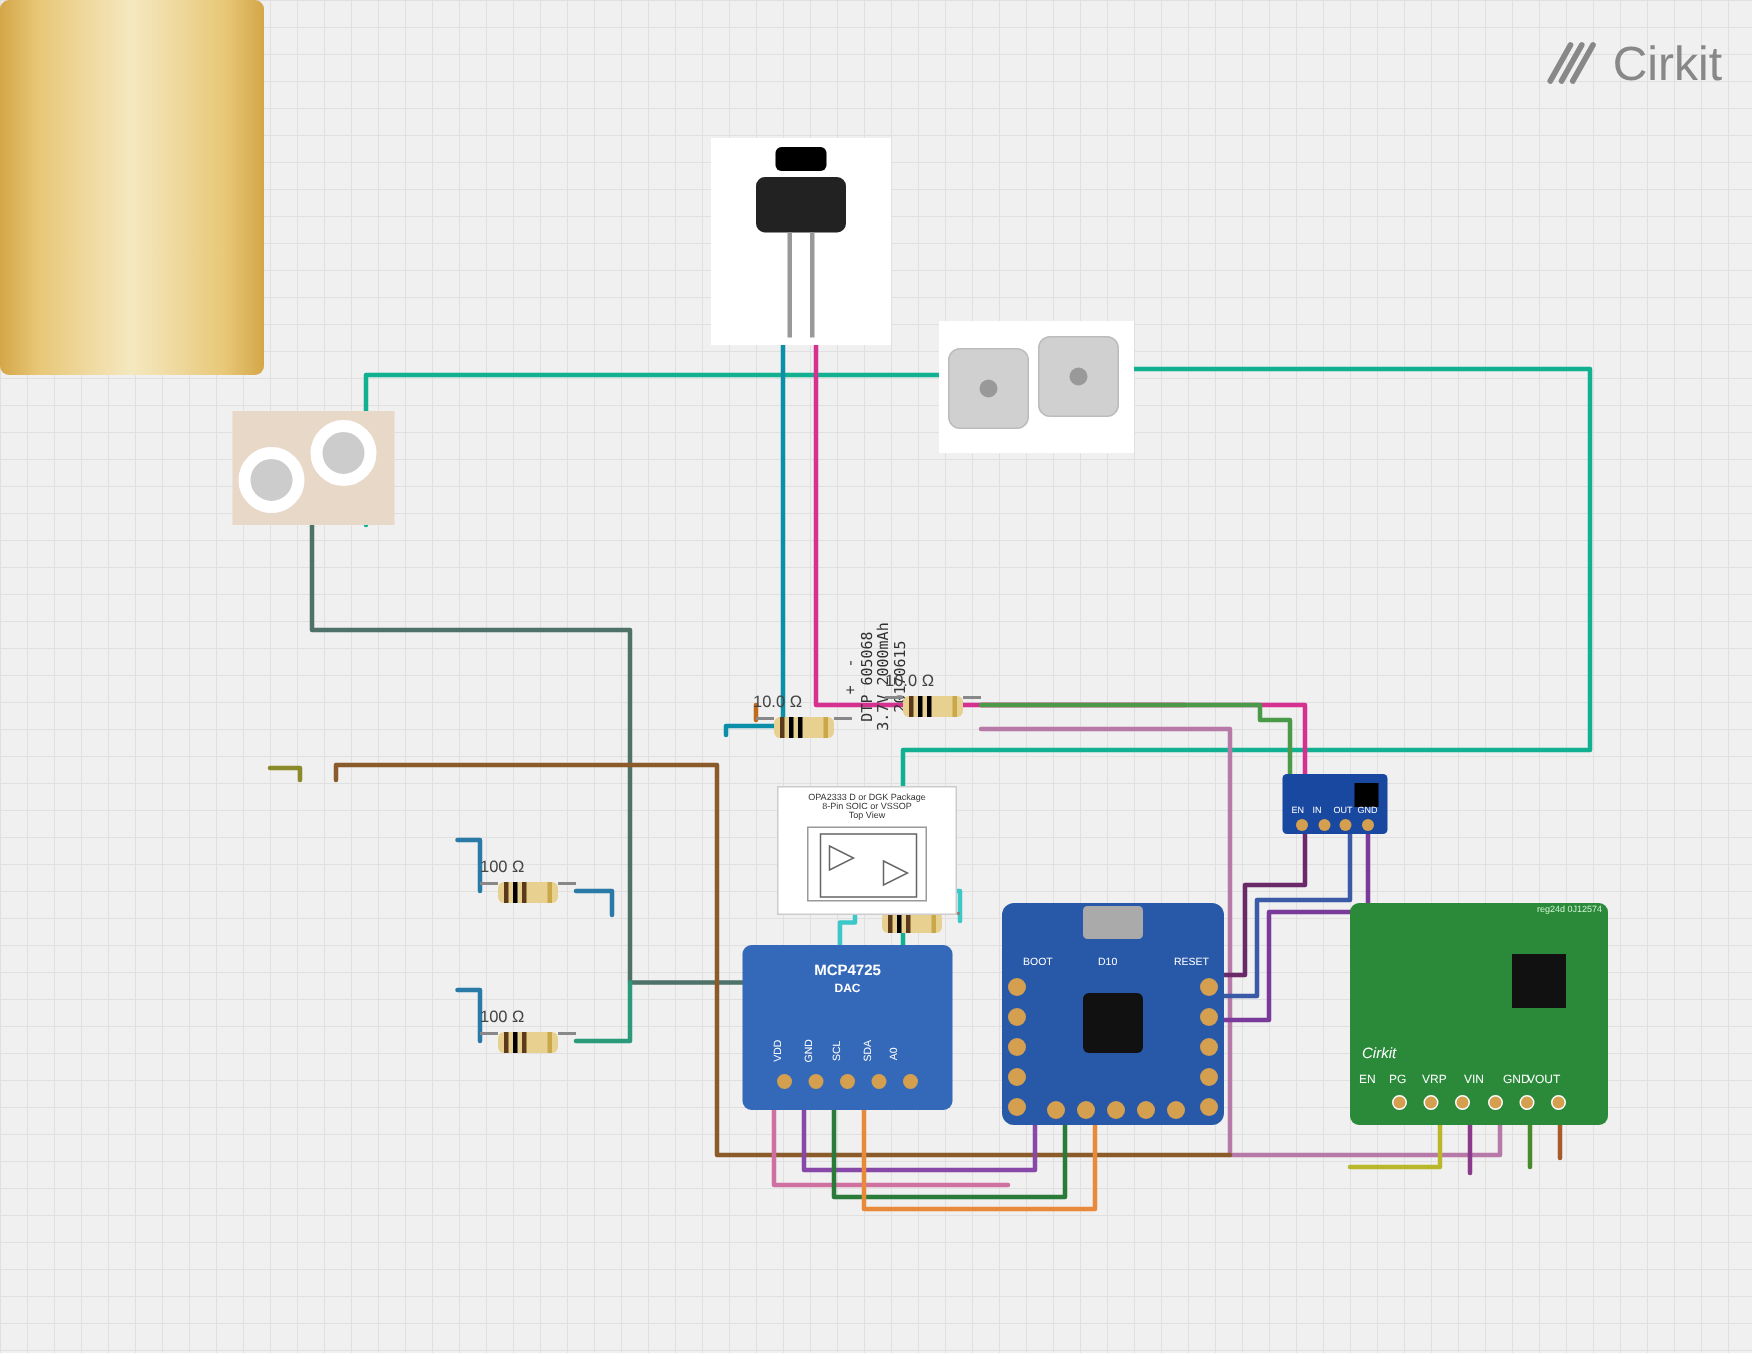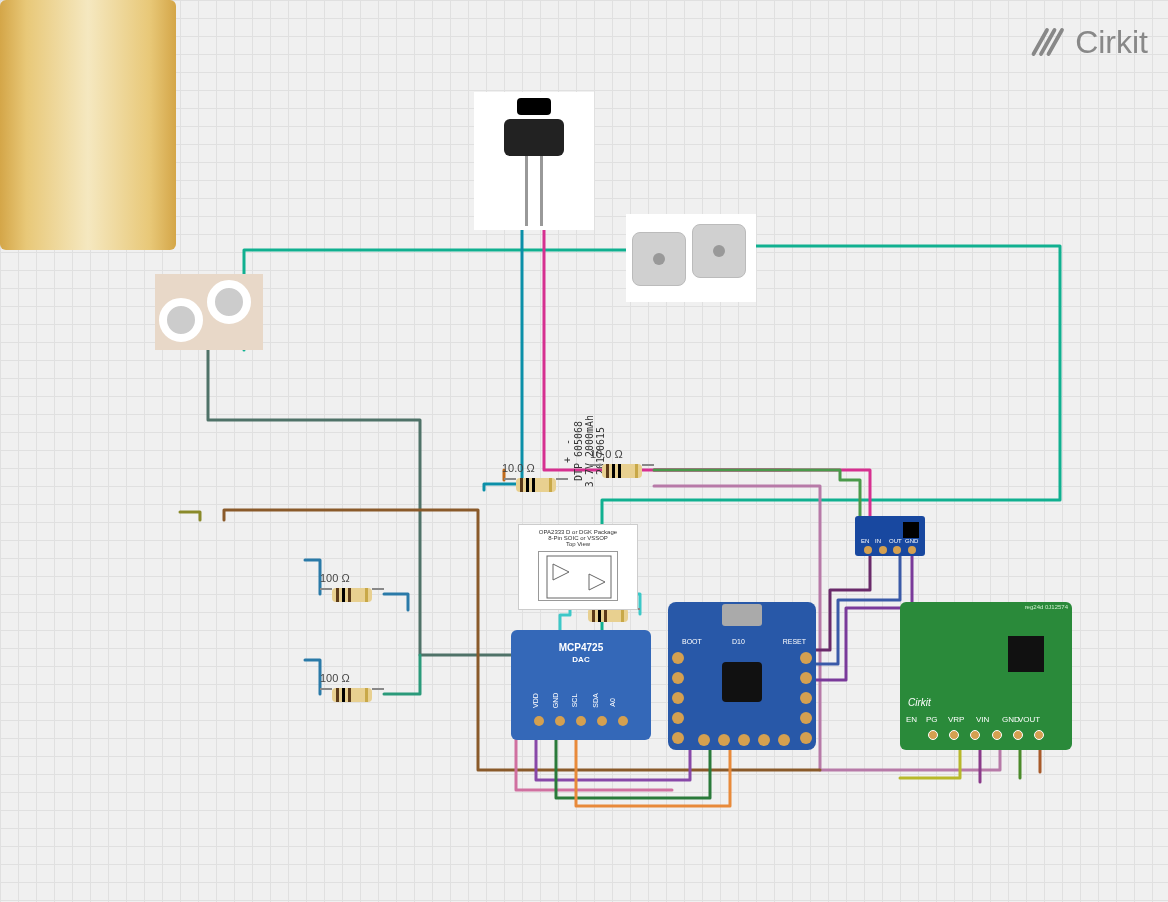--- a/index.html
+++ b/index.html
@@ -51,21 +51,21 @@
   .resistor { position:absolute; width:64px; height:14px; display:flex; align-items:flex-start;}
   .res-body { width:40px; height:14px; background:#e8d090; border-radius:4px; position:relative;}
   .res-lead { width:12px; height:2px; background:#888;}
   .res-band { position:absolute; top:0; bottom:0; width:3px;}
   .res-label { position:absolute; font-size:11px; color:#444; white-space:nowrap;}
   
   .opamp { position:absolute; left:518px; top:524px; width:120px; height:86px; background:#fff; border:1px solid #ccc;}
   .opamp-text { font-size:6px; text-align:center; padding-top:4px; color:#333;}
   .opamp-diagram { margin:4px auto; width:80px; height:50px; border:1px solid #999; position:relative;}
   
-  .dac { position:absolute; left:495px; top:630px; width:140px; height:110px; background:#3468b8; border-radius:6px;margin-left:16px;}
+  .dac { position:absolute; left:495px; top:630px; width:140px; height:110px; background:#3468b8; border-radius:6px;}
   .dac-label { color:#fff; font-size:10px; text-align:center; padding-top:12px; font-weight:bold;}
   .dac-pins { position:absolute; bottom:14px; width:100%; display:flex; justify-content:space-around; padding:0 18px;}
   .dac-pin { width:10px; height:10px; background:#d4a050; border-radius:50%;}
   .dac-pin-label { position:absolute; transform:rotate(-90deg); font-size:7px; color:#fff;}
   
   .mcu { position:absolute; left:668px; top:602px; width:148px; height:148px; background:#2858a8; border-radius:8px;}
   .mcu-usb { position:absolute; left:50%; top:2px; transform:translateX(-50%); width:40px; height:22px; background:#aaa; border-radius:3px;}
   .mcu-chip { position:absolute; left:50%; top:54%; transform:translate(-50%,-50%); width:40px; height:40px; background:#111; border-radius:4px;}
   .mcu-pin { position:absolute; width:12px; height:12px; background:#d4a050; border-radius:50%;}
   .mcu-text { position:absolute; font-size:7px; color:#fff;}

